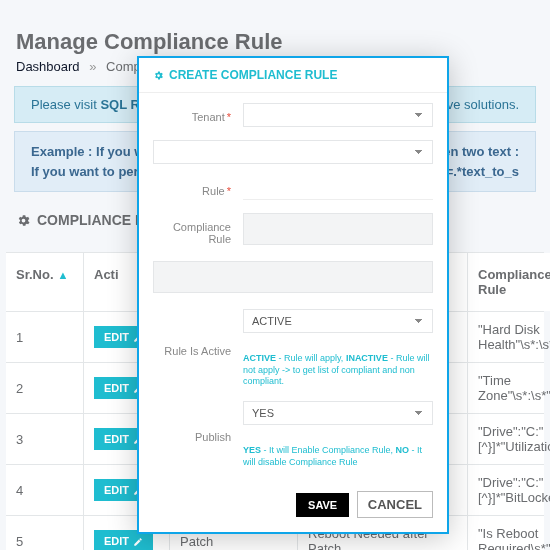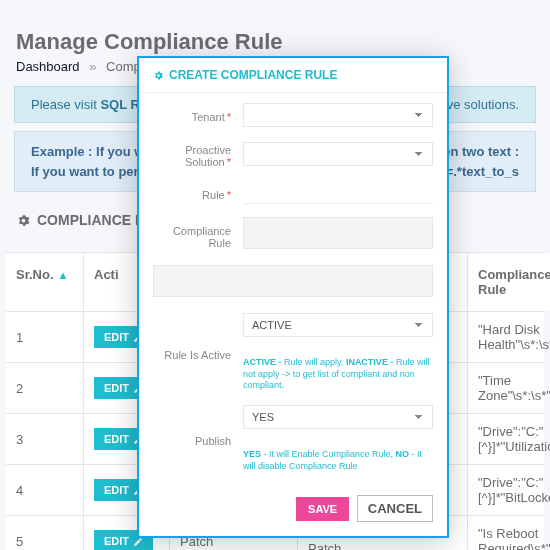--- a/index.html
+++ b/index.html
@@ -31,21 +31,21 @@
 .form-row{display:flex;align-items:center;margin-bottom:13px;gap:12px}
 .form-lbl{flex:0 0 78px;text-align:right;font-size:11px;color:#888;padding-top:4px}
 .form-ctrl{flex:1}
 .req{color:#e74c3c;margin-left:2px}
 .select,.input,.textarea{width:100%;border:1px solid #e4e6e8;background:#fff;padding:5px 8px;font-size:11px;color:#555;font-family:inherit}
 .select{appearance:none;background-image:linear-gradient(45deg,transparent 50%,#888 50%),linear-gradient(135deg,#888 50%,transparent 50%);background-position:calc(100% - 13px) 9px,calc(100% - 9px) 9px;background-size:4px 4px,4px 4px;background-repeat:no-repeat}
 .textarea{background:#f3f4f5;resize:none;height:32px}
 .help{font-size:9px;color:#1fbdd0;line-height:1.3;margin-top:20px}
 .help b{font-weight:700}
 .modal-ftr{padding:6px 14px 14px;text-align:right}
-.btn-save{background:#ec4899;color:#fff;border:none;padding:6px 12px;font-size:11px;font-weight:600;cursor:pointer;margin-right:4px}
+.btn-save{background:#000000;color:#fff;border:none;padding:6px 12px;font-size:11px;font-weight:600;cursor:pointer;margin-right:4px}
 .btn-cancel{background:#fff;color:#555;border:1px solid #bbb;padding:5px 10px;font-size:13px;font-weight:600;cursor:pointer}
 </style>
 </head>
 <body>
 
 <h1 class="page-title">Manage Compliance Rule</h1>
 <div class="breadcrumb">
   <a href="#">Dashboard</a>
   <span class="sep">»</span>
   <span>Compliance Rule</span>
@@ -147,21 +147,20 @@
         <path d="M19.4 13a7.5 7.5 0 000-2l2-1.6-2-3.4-2.4 1a7.5 7.5 0 00-1.7-1l-.4-2.5h-4l-.4 2.5a7.5 7.5 0 00-1.7 1l-2.4-1-2 3.4L6.6 11a7.5 7.5 0 000 2l-2 1.6 2 3.4 2.4-1a7.5 7.5 0 001.7 1l.4 2.5h4l.4-2.5a7.5 7.5 0 001.7-1l2.4 1 2-3.4zM12 15a3 3 0 110-6 3 3 0 010 6z"></path>
       </svg>
     <span>CREATE COMPLIANCE RULE</span>
   </div>
   <div class="modal-body">
     <div class="form-row">
         <div class="form-lbl"><span>Tenant</span><span class="req">*</span></div>
         <div class="form-ctrl"><select class="select"></select></div>
       </div>
     <div class="form-row">
-        <div class="form-lbl"><span>Proactive Solution</span><span class="req">*</span></div>
         <div class="form-ctrl"><select class="select"></select></div>
       </div>
     <div class="form-row">
         <div class="form-lbl"><span>Rule</span><span class="req">*</span></div>
         <div class="form-ctrl"><input class="input" style="border-top: none; border-right: none; border-left: none; border-image: initial; border-bottom: 1px solid rgb(238, 238, 238);"></div>
       </div>
     <div class="form-row">
         <div class="form-lbl">Compliance Rule</div>
         <div class="form-ctrl"><textarea class="textarea" style=""></textarea></div>
       </div>

